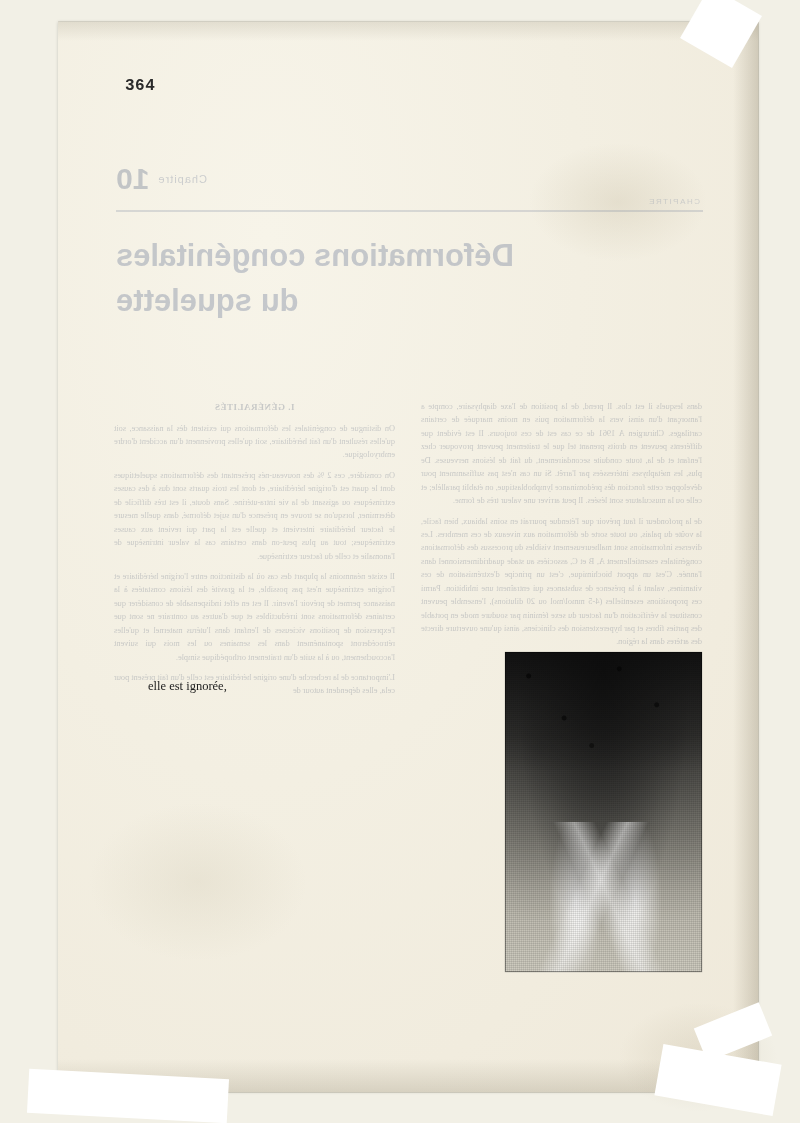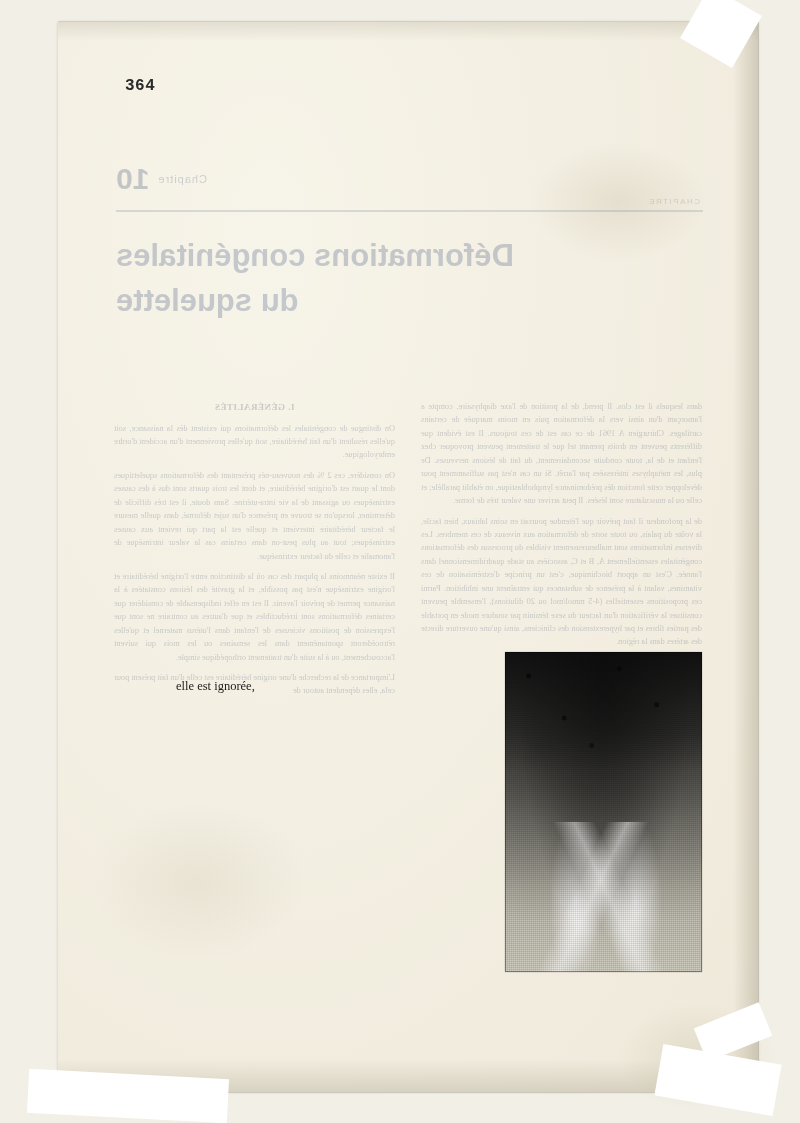--- a/index.html
+++ b/index.html
@@ -191,21 +191,20 @@
   .recto-fragment {
     position: absolute;
     left: 90px;
     top: 655px;
     width: 225px;
     font-family: "Liberation Serif", serif;
     font-size: 12.5px;
     line-height: 1.55;
     color: #1c1c1c;
     text-align: justify;
-    margin-left: 28px;
   }
 
   
   .plate {
     position: absolute;
     left: 447px;
     top: 630px;
     width: 197px;
     height: 320px;
     background: #d9d6cc;

